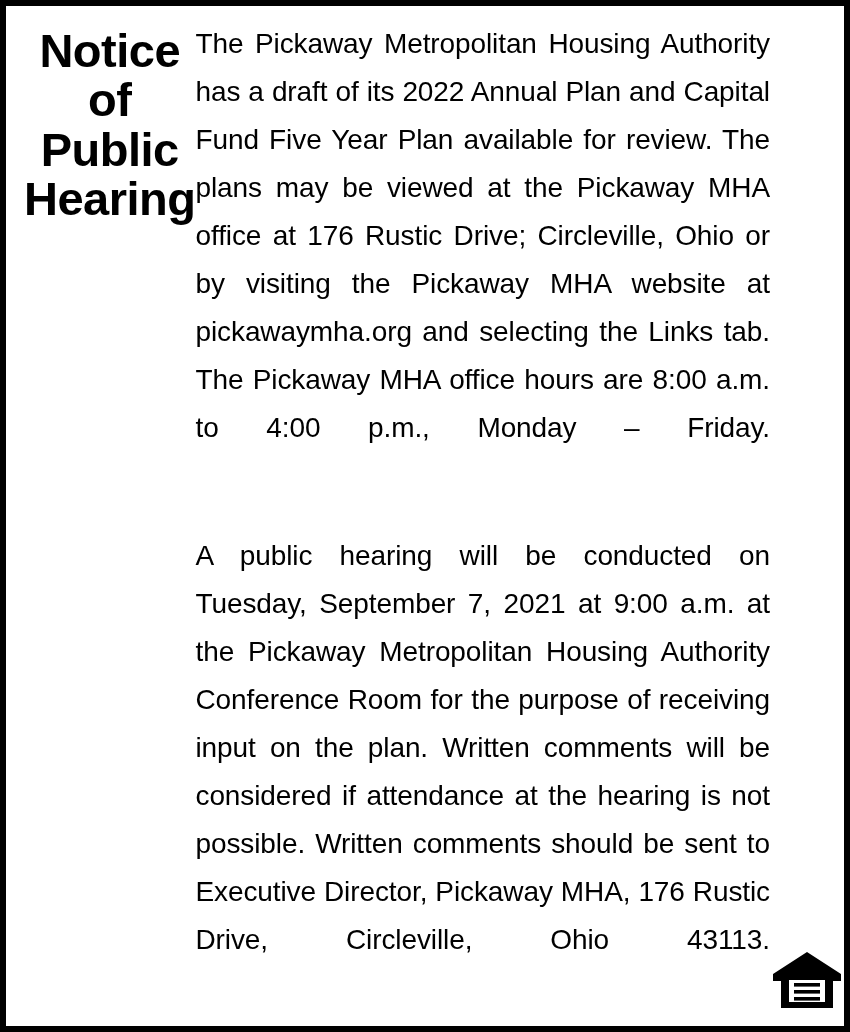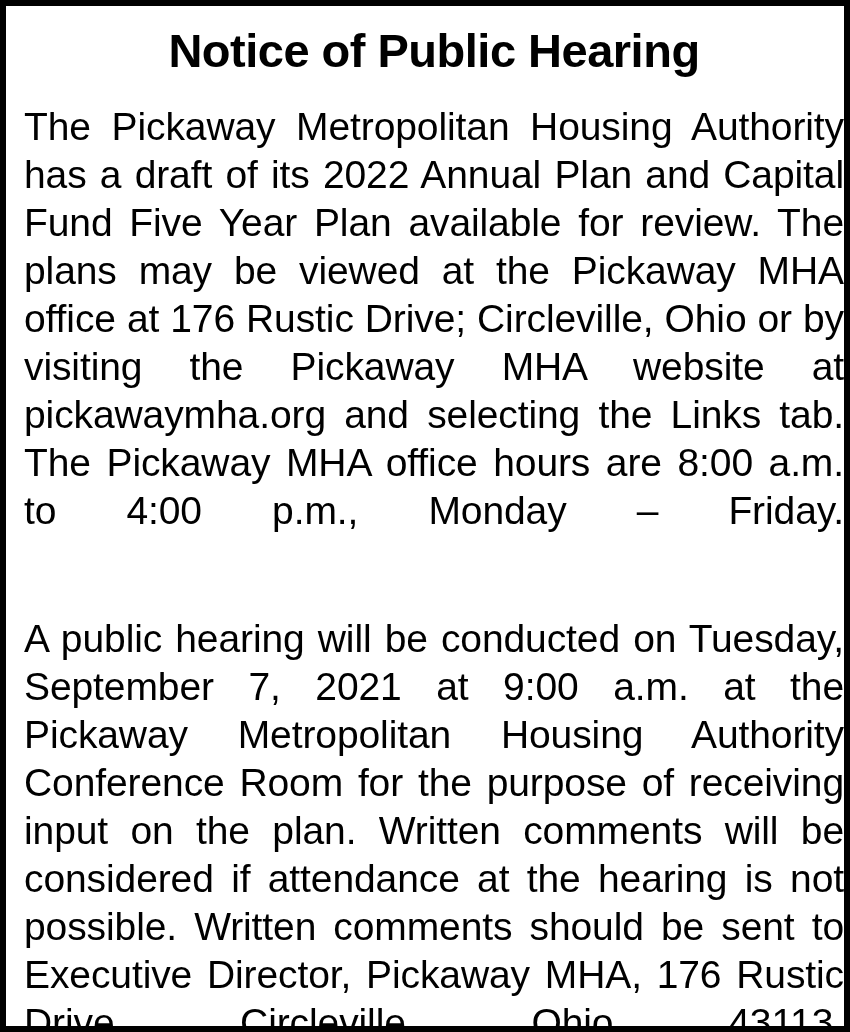--- a/index.html
+++ b/index.html
@@ -19,37 +19,37 @@
     background: #ffffff;
     border: 6px solid #000000;
     overflow: hidden;
   }
   .inner {
     box-sizing: border-box;
     width: 100%;
     height: 100%;
     padding: 14px 0 6px 18px;
     display: flex;
-    flex-direction: column;
+    flex-direction: row;
   }
   .title {
     font-size: 47px;
     font-weight: bold;
     text-align: center;
     letter-spacing: -0.5px;
     line-height: 1.05;
     margin: 6px 0 2px 0;
   }
   .rule {
     height: 5px;
     background: #000000;
     margin: 12px 0 14px 0;
   }
   .body-text {
-    font-size: 39px;
+    font-size: 28px;
     line-height: 48px;
     text-align: justify;
     text-justify: inter-word;
     letter-spacing: -0.1px;
   }
   .para {
     margin: 0;
     text-align: justify;
   }
   .para.last-para {

